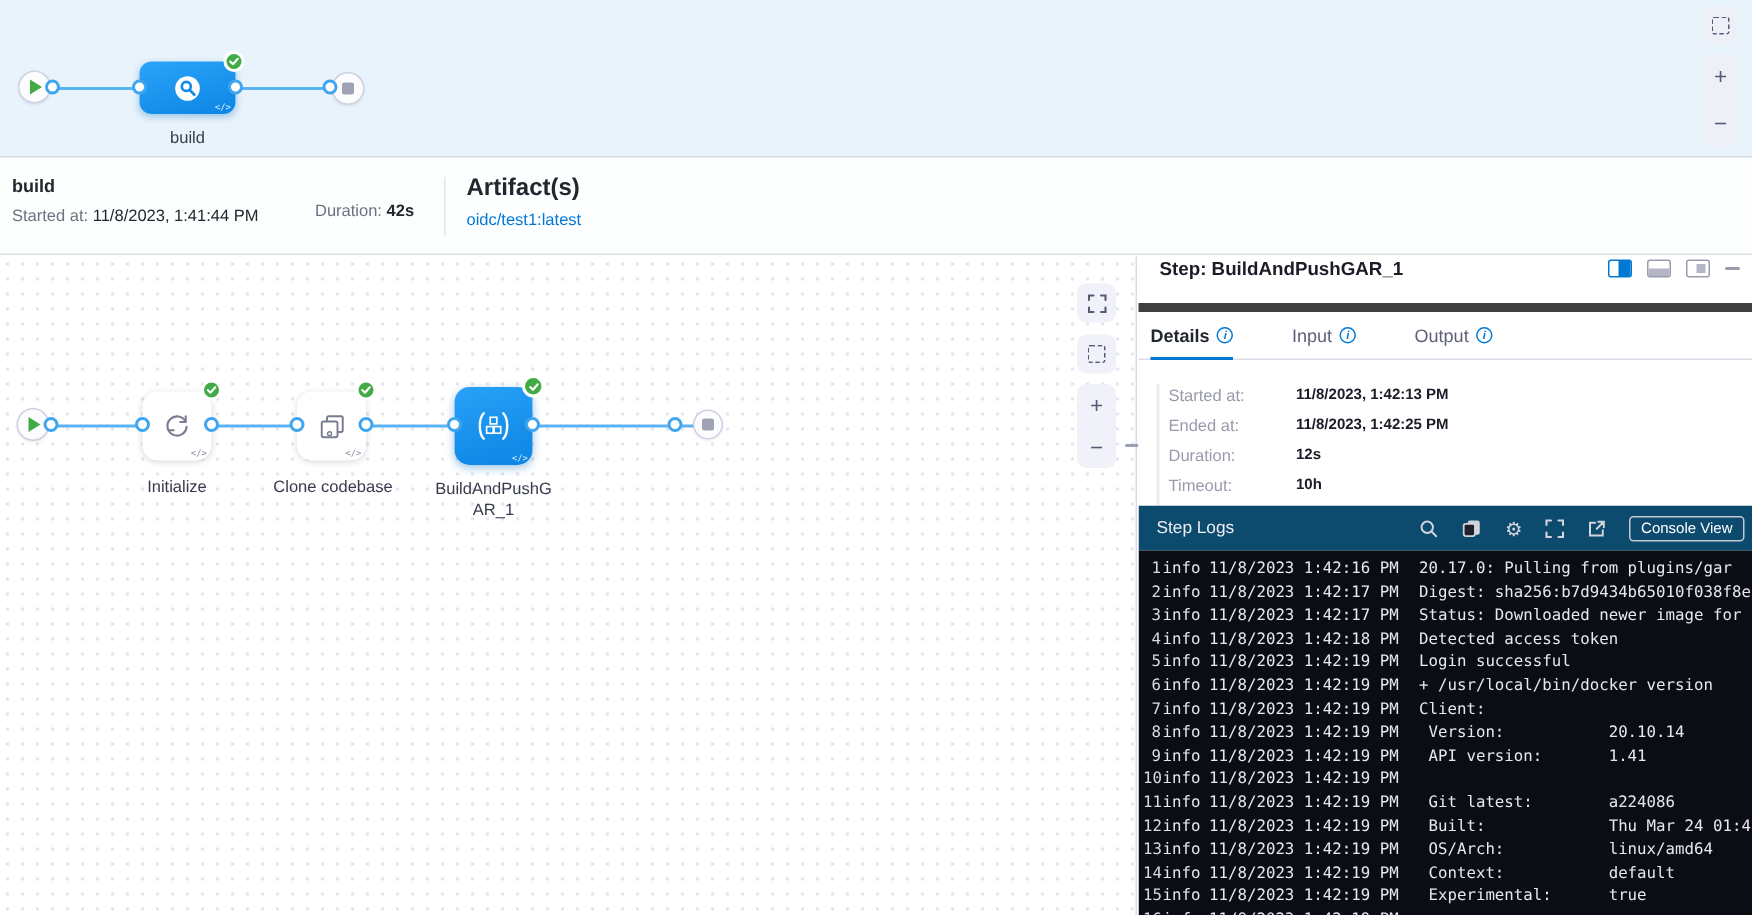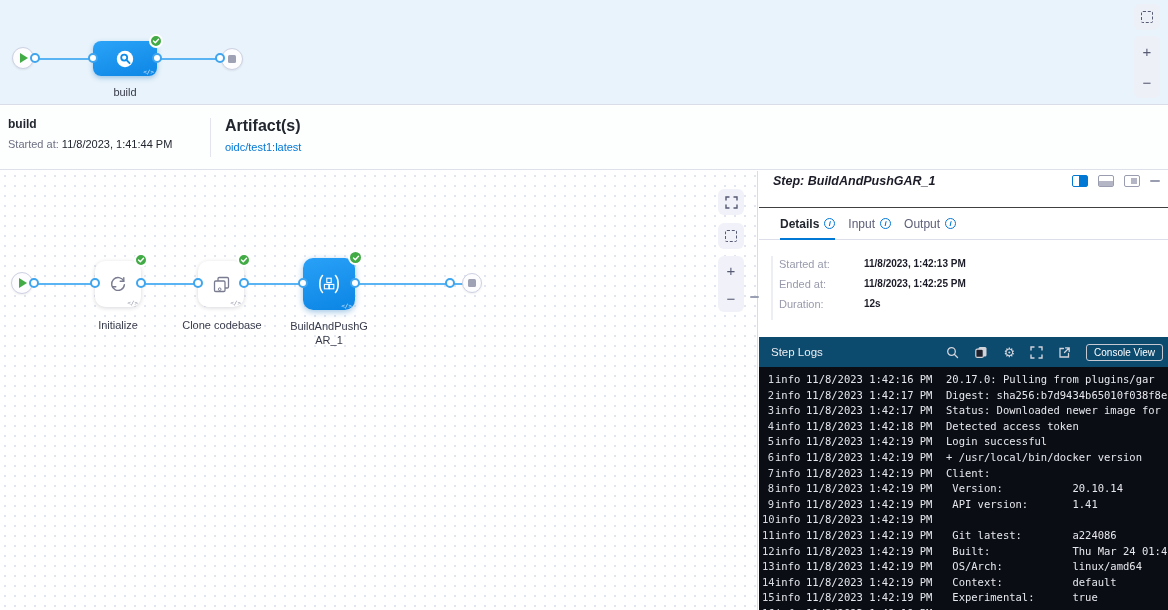--- a/index.html
+++ b/index.html
@@ -63,33 +63,33 @@
                 display:flex; flex-direction:column; align-items:center;
                 justify-content:space-around; color:#565a73; cursor:pointer; }
   .zoom-glyph { font-size:15px; line-height:1; color:#565a73; cursor:pointer; }
   .marquee-box { width:12px; height:12px; border:1px dashed #565a73; border-radius:2px; }
   .resize-dash { position:absolute; left:750px; top:296px; width:9px; height:2px;
                  background:#9aa0b4; border-radius:1px; }
 
   
   #panel { position:absolute; left:759px; top:171px; width:409px; height:439px;
            background:#fff; }
-  .panel-header { height:37px; border-bottom:1px solid #404040; display:flex;
-                  align-items:center; padding:0 8px 16px 14px;font-style:italic; }
+  .panel-header { height:37px; border-bottom:6px solid #404040; display:flex;
+                  align-items:center; padding:0 8px 16px 14px; }
   .panel-title { font-size:12.5px; font-weight:bold; color:#1c1c28; flex:1; }
   .layout-icons { display:flex; align-items:center; gap:10px; }
   .lay-ic { width:16px; height:12px; border:1.5px solid #9a9db0; border-radius:2px;
             position:relative; cursor:pointer; }
   .lay-ic.active { border-color:#0278d5; }
   .lay-fill { position:absolute; background:#b4b6c6; }
   .lay-ic.active .lay-fill { background:#0278d5; }
   .dash-ic { width:10px; height:2px; background:#9a9db0; border-radius:1px; cursor:pointer; }
 
   .tabs { height:32px; border-bottom:1px solid #dcdeea; display:flex;
-          align-items:stretch; padding-left:21px; gap:13px; }
+          align-items:stretch; padding-left:8px; gap:39px; }
   .tab { position:relative; display:flex; align-items:center; gap:5px;
          font-size:12px; color:#5d6078; cursor:pointer; }
   .tab.active { color:#22272f; font-weight:bold; }
   .tab.active::after { content:""; position:absolute; left:0; right:0; bottom:-1px;
                        height:2px; background:#0278d5; }
   .info-i { width:11px; height:11px; border:1px solid #0278d5; border-radius:50%;
             color:#0278d5; font-size:7.5px; font-weight:bold; display:flex;
             align-items:center; justify-content:center; font-style:italic; }
 
   .details { margin:16px 0 0 12px; border-left:2px solid #edeef4; padding:2px 0 2px 6px; }
@@ -162,20 +162,23 @@
     <div class="zoom-glyph">+</div>
     <div class="zoom-glyph">−</div>
   </div>
 </div>
 
 <div id="info-bar">
   <div class="ib-left">
     <div class="ib-title">build</div>
     <div class="ib-meta"><span>Started at:</span> <b>11/8/2023, 1:41:44 PM</b></div>
   </div>
+  <div class="ib-duration">
+    <span>Duration:</span> <b>42s</b>
+  </div>
   <div class="ib-divider"></div>
   <div class="ib-art">
     <div class="ib-art-label">Artifact(s)</div>
     <div class="ib-art-link">oidc/test1:latest</div>
   </div>
 </div>
 
 <div id="canvas">
   <div class="edge-line" style="left:24px;top:112px;width:449px;"></div>
 
@@ -301,20 +304,24 @@
       <div class="d-label">Started at:</div>
       <div class="d-value">11/8/2023, 1:42:13 PM</div>
     </div>
     <div class="d-row">
       <div class="d-label">Ended at:</div>
       <div class="d-value">11/8/2023, 1:42:25 PM</div>
     </div>
     <div class="d-row">
       <div class="d-label">Duration:</div>
       <div class="d-value">12s</div>
+    </div>
+    <div class="d-row">
+      <div class="d-label">Timeout:</div>
+      <div class="d-value">10h</div>
     </div>
   </div>
 
   <div id="logs">
     <div class="logs-header">
       <div class="logs-title">Step Logs</div>
       <div class="log-ic">
         <svg width="13" height="13" viewBox="0 0 13 13">
             <circle cx="5.5" cy="5.5" r="3.8" fill="none" stroke="#d2d4dc" stroke-width="1.3"></circle>
             <line x1="8.5" y1="8.5" x2="11.5" y2="11.5" stroke="#d2d4dc" stroke-width="1.3" stroke-linecap="round"></line>

